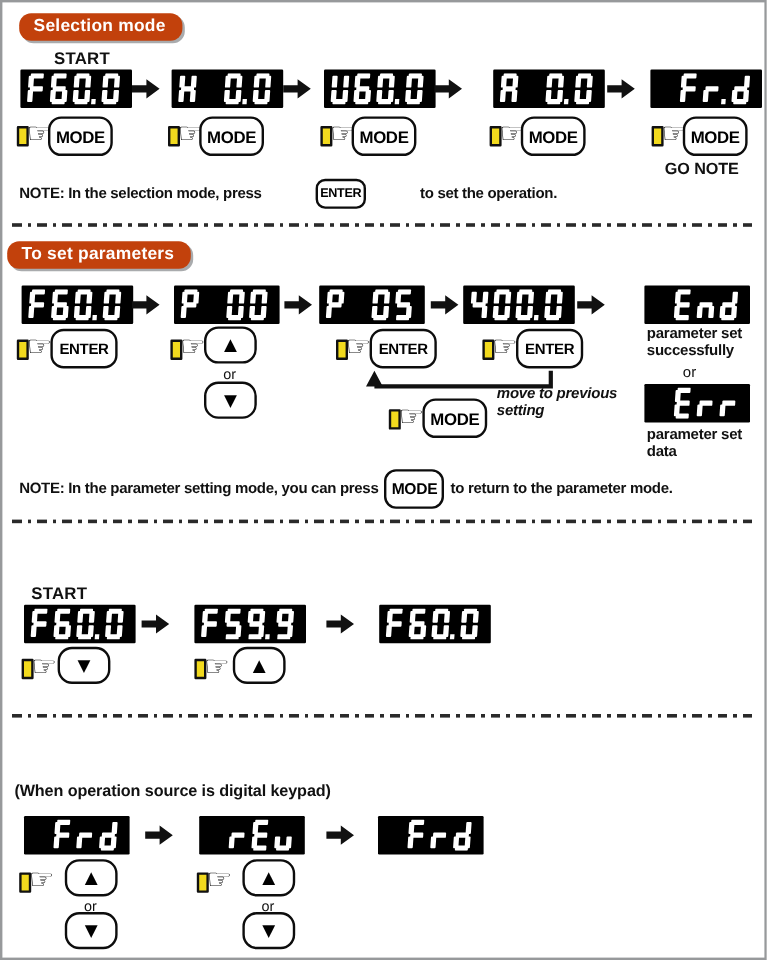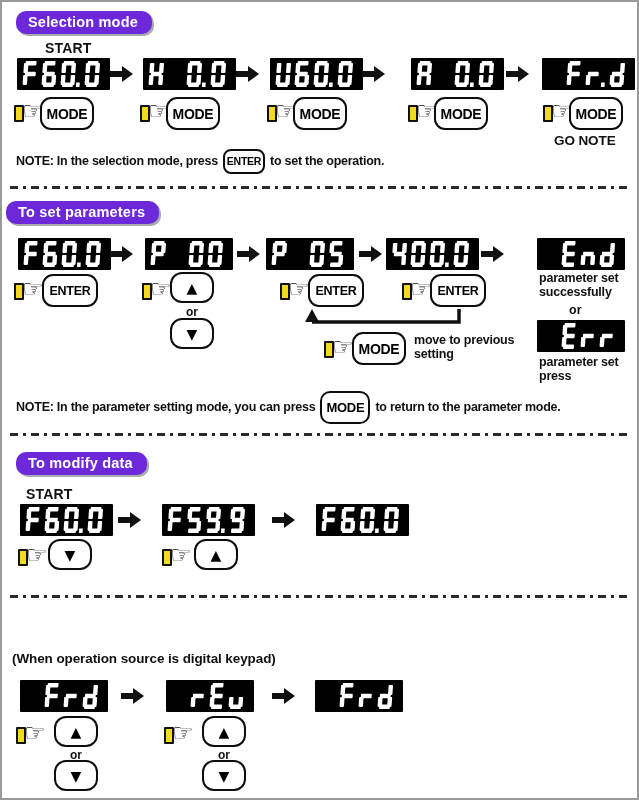--- a/index.html
+++ b/index.html
@@ -1,25 +1,25 @@
 <!DOCTYPE html>
 <html><head>
 <meta charset="utf-8">
 <style>
   html,body{margin:0;padding:0;background:#e8e8e8;}
   .page{position:relative;width:639px;height:800px;background:#ffffff;border:2px solid #97999b;
         box-sizing:border-box;font-family:"Liberation Sans",sans-serif;color:#111;overflow:hidden;}
-  .shead{position:absolute;background:#6d28d9;color:#fff;font-weight:700;font-size:14.5px;
+  .shead{position:absolute;background:#c2410c;color:#fff;font-weight:700;font-size:14.5px;
          padding:3px 14px 4px 12px;border-radius:10px;box-shadow:2px 2px 0 0 #a9abad;letter-spacing:.2px;}
   .seg{position:absolute;background:#000;padding:3px 4px;line-height:0;border-radius:1px;}
   .lbl-bold{position:absolute;font-weight:700;font-size:14px;letter-spacing:.2px;}
   .small-bold{position:absolute;font-weight:700;font-size:13.5px;letter-spacing:-.1px;}
   .cap{position:absolute;font-weight:700;font-size:12.5px;line-height:13.5px;letter-spacing:-.2px;}
   .cap span{display:block;}
-  .orlbl{position:absolute;font-weight:700;font-size:12px;}
+  .orlbl{position:absolute;font-weight:400;font-size:12px;}
   .key{position:absolute;display:flex;align-items:center;justify-content:center;background:#fff;
        border:2.5px solid #0d0d0d;border-radius:11px;font-weight:700;color:#000;box-sizing:border-box;}
   .key.lg{width:54px;height:33px;font-size:14px;letter-spacing:-.3px;}
   .key.ent{width:56px;height:33px;font-size:12.5px;letter-spacing:-.3px;}
   .key.ud{width:44px;height:31px;font-size:14px;border-radius:12px;font-family:"DejaVu Sans","Liberation Sans",sans-serif;}
   .key.inl{position:static;display:inline-flex;width:42px;height:25px;font-size:10.5px;border-radius:8px;
            margin:0 5px;flex:0 0 auto;}
   .key.inl2{position:static;display:inline-flex;width:50px;height:33px;font-size:13px;border-radius:10px;
             margin:0 5px;flex:0 0 auto;}
   .hand{position:absolute;display:flex;align-items:flex-start;line-height:0;}
@@ -190,21 +190,21 @@
     </span>
   <div class="key lg" style="left:432px;top:95px;">MODE</div>
   <span class="hand" style="left:541px;top:96px;">
       <span class="cuff"></span>
       <span class="point">☞</span>
     </span>
   <div class="key lg" style="left:567px;top:95px;">MODE</div>
 
   <div class="small-bold" style="left:552px;top:131px;">GO NOTE</div>
 
-  <div class="noterow" style="left:14px;top:144px;height:30px;">
+  <div class="noterow" style="left:14px;top:144px;height:30px;gap:40px;">
     <span>NOTE: In the selection mode, press</span>
     <span class="key inl">ENTER</span>
     <span>to set the operation.</span>
   </div>
 
   <div class="sep" style="top:184px;"></div>
 
   <div class="shead" style="left:4px;top:199px;">To set parameters</div>
 
   <div class="seg" style="left:16px;top:236px;"><svg width="85" height="26" viewBox="0 0 85 26">
@@ -364,21 +364,21 @@
         <path d="M157,1 V14 H10" stroke="#111" stroke-width="3.5" fill="none"></path>
         <polygon points="10,1 3,14 17,14" fill="#111"></polygon>
       </svg>
   </span>
 
   <span class="hand" style="left:322px;top:332px;">
       <span class="cuff"></span>
       <span class="point">☞</span>
     </span>
   <div class="key lg" style="left:350px;top:330px;">MODE</div>
-  <div class="cap" style="left:412px;top:332px;">
+  <div class="cap" style="left:412px;top:320px;font-style:italic;">
     <span>move to previous</span>
     <span>setting</span>
   </div>
 
   <div class="cap" style="left:537px;top:270px;">
     <span>parameter set</span>
     <span>successfully</span>
   </div>
   <div class="orlbl" style="left:567px;top:301px;font-size:12.5px;">or</div>
   <div class="seg" style="left:535px;top:318px;"><svg width="80" height="26" viewBox="0 0 80 26">
@@ -389,32 +389,31 @@
           <rect x="21.0" y="2.1" width="4.4" height="9.9" rx="0.8"></rect>
           <rect x="22.6" y="10.8" width="10.8" height="4.4" rx="0.8"></rect>
           <rect x="40.0" y="14.0" width="4.4" height="9.9" rx="0.8"></rect>
           <rect x="41.6" y="10.8" width="10.8" height="4.4" rx="0.8"></rect>
           <rect x="59.0" y="14.0" width="4.4" height="9.9" rx="0.8"></rect>
           <rect x="60.6" y="10.8" width="10.8" height="4.4" rx="0.8"></rect>
         </g>
       </svg></div>
   <div class="cap" style="left:537px;top:354px;">
     <span>parameter set</span>
-    <span>press</span>
+    <span>data</span>
   </div>
 
   <div class="noterow" style="left:14px;top:386px;height:38px;">
     <span>NOTE: In the parameter setting mode, you can press</span>
     <span class="key inl2">MODE</span>
     <span>to return to the parameter mode.</span>
   </div>
 
   <div class="sep" style="top:431px;"></div>
 
-  <div class="shead" style="left:14px;top:450px;">To modify data</div>
   <div class="lbl-bold" style="left:24px;top:484px;">START</div>
 
   <div class="seg" style="left:18px;top:502px;"><svg width="85" height="26" viewBox="0 0 85 26">
         <g fill="#ffffff" transform="translate(1.2,0) skewX(-4)">
           <rect x="3.6" y="0.0" width="10.8" height="4.4" rx="0.8"></rect>
           <rect x="2.0" y="14.0" width="4.4" height="9.9" rx="0.8"></rect>
           <rect x="2.0" y="2.1" width="4.4" height="9.9" rx="0.8"></rect>
           <rect x="3.6" y="10.8" width="10.8" height="4.4" rx="0.8"></rect>
           <rect x="22.6" y="0.0" width="10.8" height="4.4" rx="0.8"></rect>
           <rect x="30.6" y="14.0" width="4.4" height="9.9" rx="0.8"></rect>

